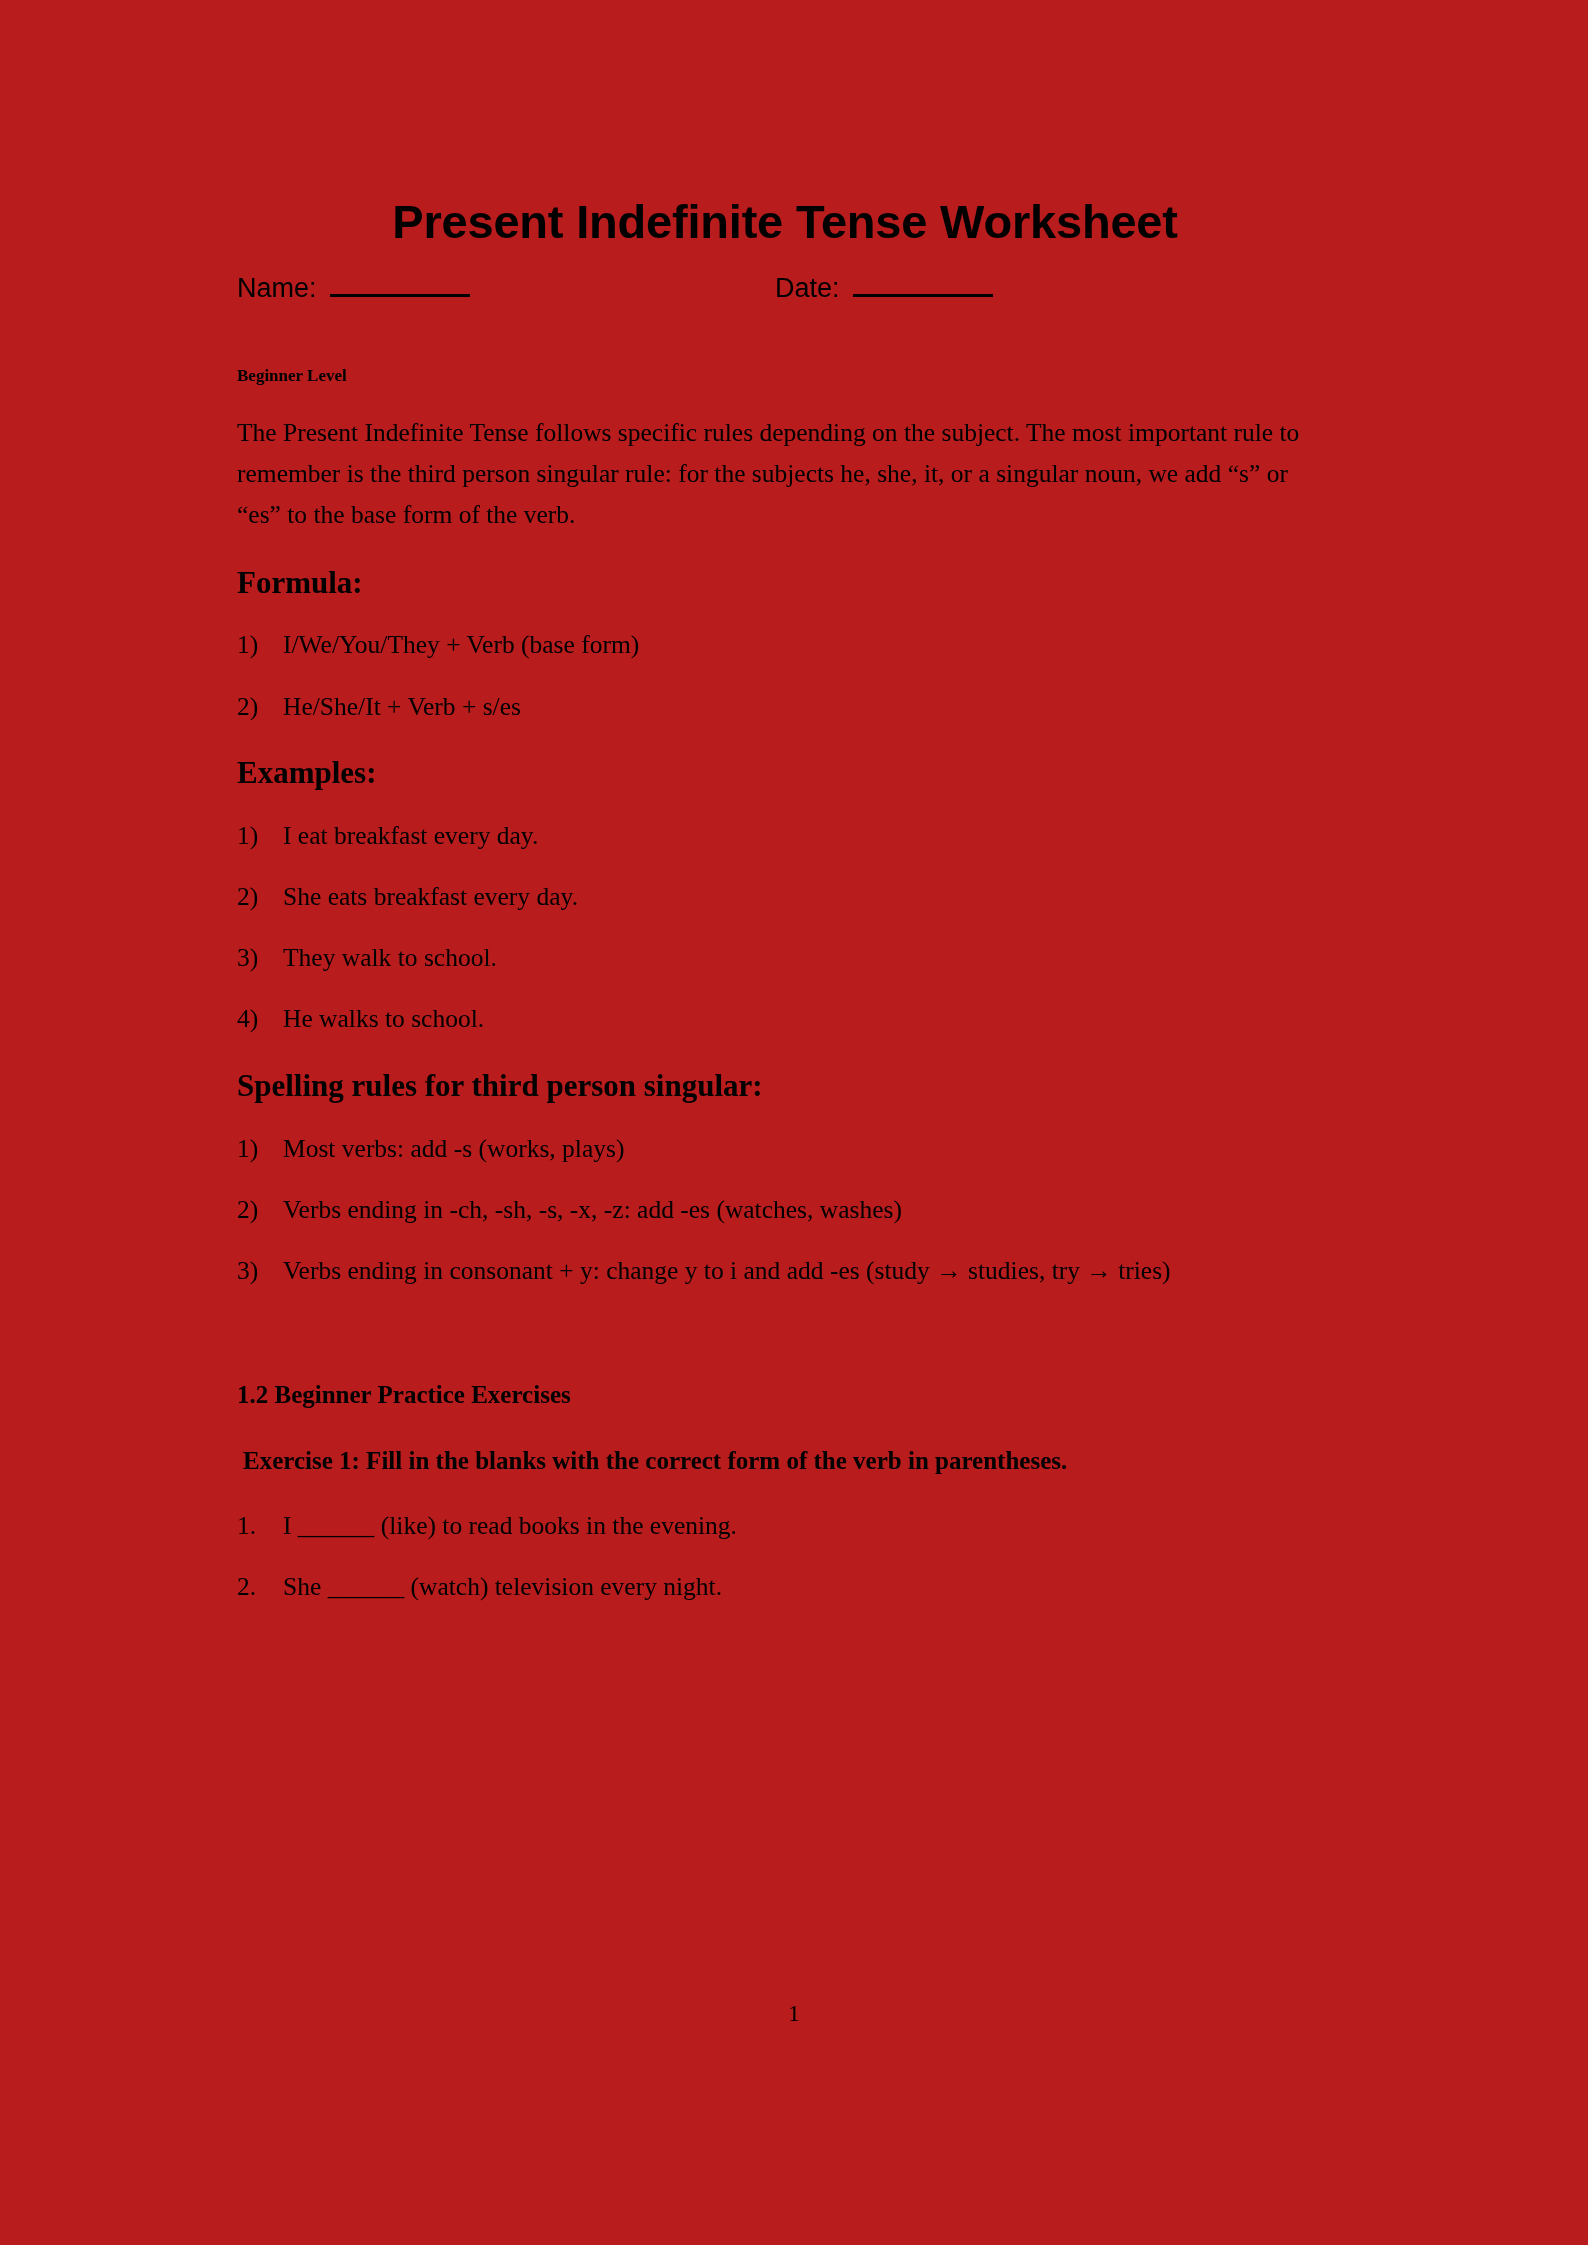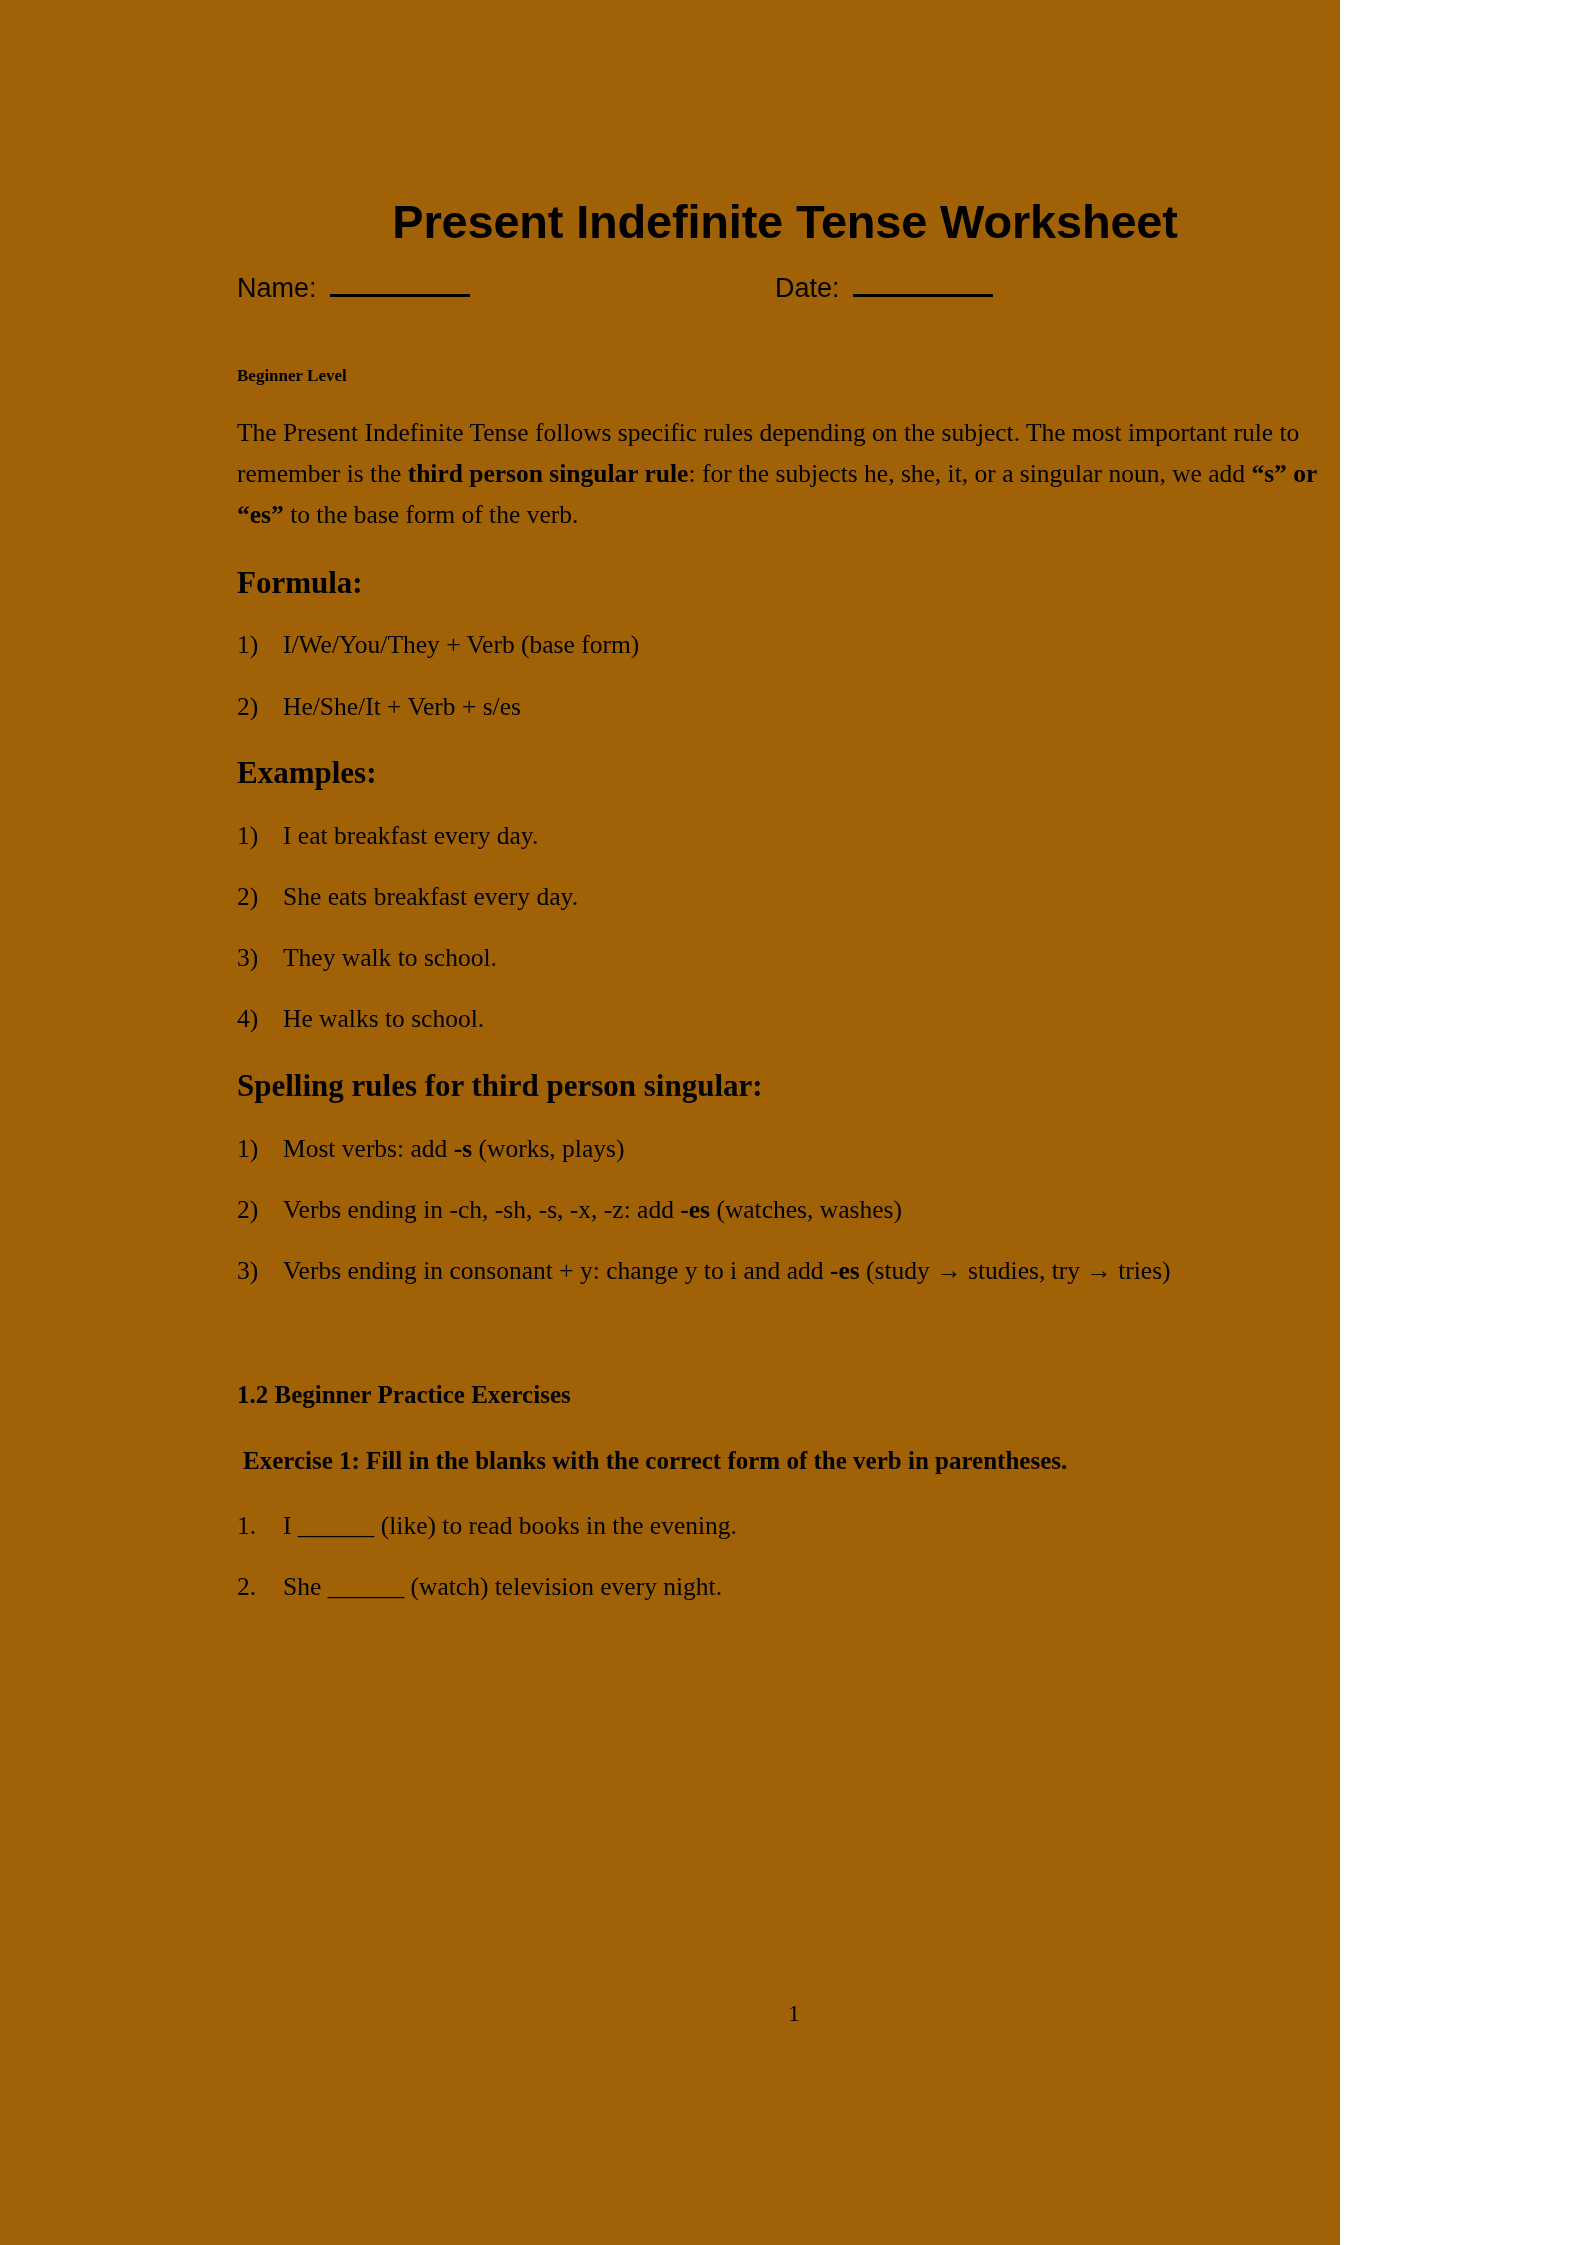--- a/index.html
+++ b/index.html
@@ -11,23 +11,23 @@
     width: 1588px;
     height: 2245px;
     position: relative;
     font-family: "Liberation Serif", "DejaVu Serif", serif;
     color: #000000;
     overflow: hidden;
   }
   .page {
     position: absolute;
     left: 0; top: 0;
-    width: 1340px;
+    width: 1588px;
     height: 2245px;
-    background: #a16207;
+    background: #b91c1c;
   }
   .content {
     position: absolute;
     left: 237px;
     top: 0;
     width: 1096px;
   }
 
   
   .doc-title {
@@ -139,21 +139,21 @@
   .page-number {
     position: absolute;
     left: 0;
     width: 1588px;
     top: 2000px;
     text-align: center;
     font-size: 24px;
     font-family: "Liberation Serif", "DejaVu Serif", serif;
   }
 
-  b, strong { font-weight: bold; text-align: right; }
+  b, strong { font-weight: normal; text-align: right; }
 </style>
 </head>
 <body>
 
 <div class="page">
   <div class="content">
 
     <h1 class="doc-title">Present Indefinite Tense Worksheet</h1>
 
     <div class="namedate">

